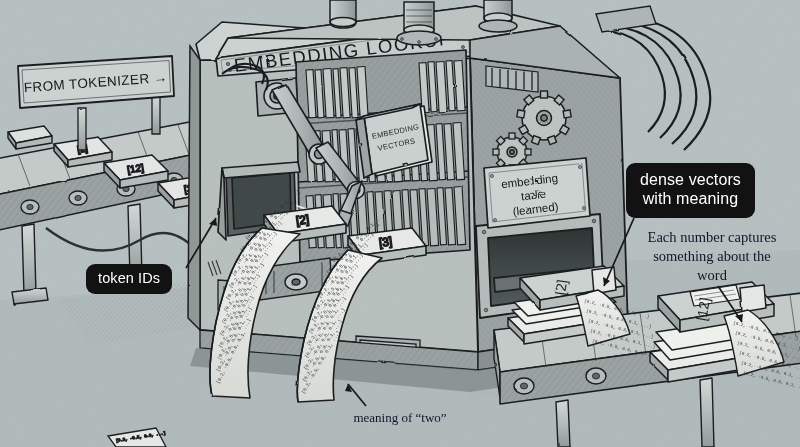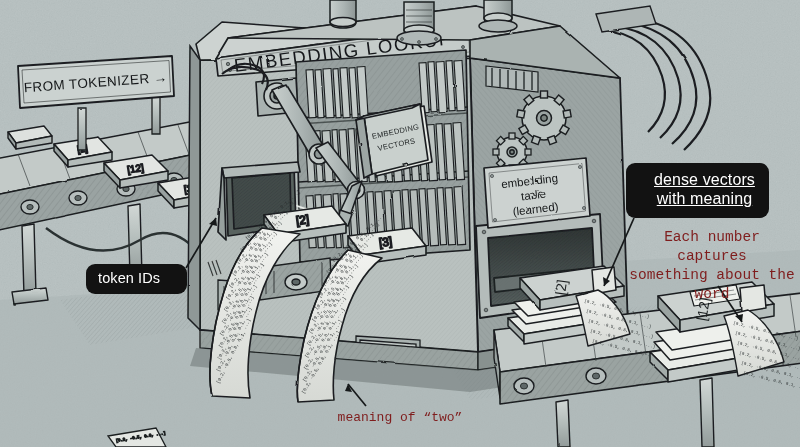--- a/index.html
+++ b/index.html
@@ -20,34 +20,33 @@
     border-radius:9px;
     font-family:"Liberation Sans", sans-serif;
     text-align:center;
     line-height:1.18;
     white-space:pre-line;
     letter-spacing:.1px;
     z-index:40;
   }
   #badge-token-ids{
     left:86px; top:264px;
-    padding:6px 27px 7px 12px;
+    padding:6px 12px 7px 12px;
     font-size:14.5px;
   }
   #badge-dense{
     left:626px; top:163px;
-    padding:8px 14px 9px 28px;
+    padding:8px 14px 9px 14px;
     font-size:16px;
-    text-decoration:underline;
   }
   
   .anno{
     position:absolute;
-    color:#7f1d1d;
-    font-family:Liberation Mono, monospace;
+    color:#0f172a;
+    font-family:Liberation Serif, serif;
     text-align:center;
     line-height:1.3;
     white-space:pre-line;
     z-index:40;
   }
   #anno-each-number{
     left:628px; top:228px; width:168px;
     font-size:14.5px;
   }
   #anno-meaning{

